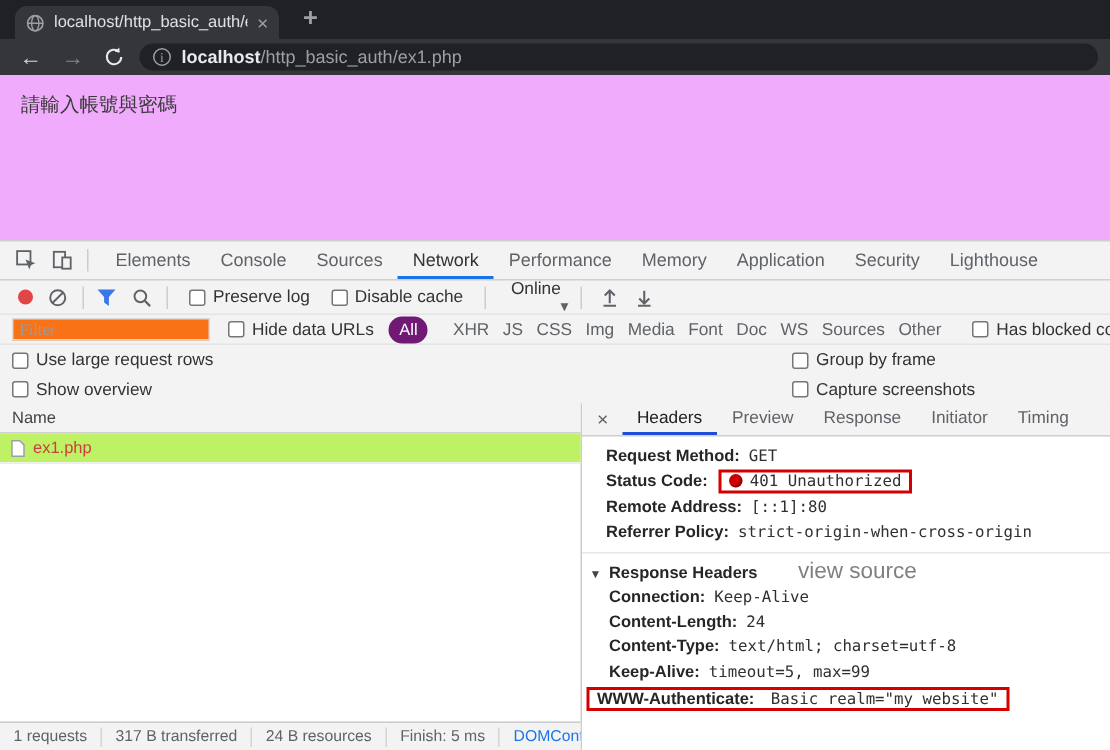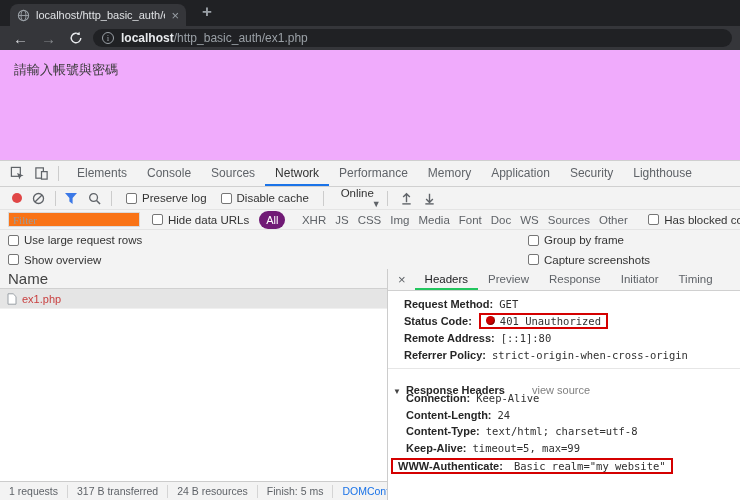--- a/index.html
+++ b/index.html
@@ -63,50 +63,50 @@
   .filter-row .vsep { margin:0 5px; }
 
   .opt-row { height:20px; position:relative; display:flex; align-items:center; }
   .opt-row.last { border-bottom:1px solid #cfcfcf; }
   .opt-left { margin-left:8px; }
   .opt-right { position:absolute; left:528px; }
 
   .panes { position:absolute; top:108px; left:0; right:0; bottom:0; display:flex; }
   .left-pane { width:388px; background:#fff; border-right:1px solid #ccc; position:relative; }
   .name-header { height:20px; background:#f3f3f3; border-bottom:1px solid #d0d0d0;
-                 font-size:15px; color:#424242; line-height:20px; padding-left:8px; }
+                 font-size:11px; color:#424242; line-height:20px; padding-left:8px; }
   .req-row { height:20px; display:flex; align-items:center; gap:5px; padding-left:7px;
-             border-bottom:1px solid #f0f0f0; background:#e5e5e5; }
+             border-bottom:1px solid #f0f0f0; background:#bef264; }
   .req-name { font-size:11px; }
   .status-bar { position:absolute; left:0; bottom:0; width:100%; height:19px; background:#f3f3f3;
                 border-top:1px solid #ccc; display:flex; align-items:center; overflow:hidden; }
   .sb-item { font-size:10.5px; color:#5f6368; padding:0 9px; border-right:1px solid #d4d4d4;
              white-space:nowrap; height:13px; line-height:13px; }
   .sb-item.blue { color:#1a73e8; border-right:none; }
 
   .right-pane { flex:1; background:#fff; display:flex; flex-direction:column; overflow:hidden; }
   .detail-tabs { height:22px; background:#f3f3f3; border-bottom:1px solid #d0d0d0;
                  display:flex; align-items:center; font-size:11.5px; color:#5f6368; flex:0 0 auto; }
   .close-x { padding:0 9px 0 10px; font-size:13px; color:#5f6368; }
   .detail-tab { padding:0 10px; height:21px; line-height:21px; }
-  .detail-tab.active { color:#202124; border-bottom:2px solid #22c55e; }
+  .detail-tab.active { color:#202124; border-bottom:2px solid #1d4ed8; }
 
   .headers-content { flex:1; padding-top:4px; font-size:11px; overflow:hidden; }
   .hline { display:flex; align-items:center; height:17px; padding-left:16px; white-space:nowrap; }
   .hlabel { font-weight:bold; color:#262626; margin-right:6px; }
   .hvalue { font-family:"DejaVu Sans Mono", monospace; font-size:10.5px; color:#303030; }
   .redbox { border:2px solid #d40000; display:inline-flex; align-items:center; gap:5px;
             height:16px; padding:0 5px; margin-left:1px; }
   .status-dot { width:9px; height:9px; border-radius:50%; background:#cc0000;
                 box-shadow: inset -1px -1px 1px rgba(0,0,0,.35); flex:0 0 auto; }
   .hdivider { height:1px; background:#e6e6e6; margin:5px 0 3px 0; }
   .section-head { display:flex; align-items:baseline; height:18px; padding-left:5px; }
   .tri { font-size:8px; color:#444; margin-right:5px; }
   .section-title { font-weight:bold; color:#262626; font-size:11px; }
-  .view-source { color:#808080; font-size:11px; margin-left:27px;margin-top:12px; }
+  .view-source { color:#808080; font-size:15px; margin-left:27px; }
   .resp-line { height:16.6px; padding-left:18px; }
   .www-line { padding-left:3px; height:19px; }
   .redbox.www { margin-left:0; }
 </style>
 </head>
 <body>
 
 <div class="titlebar">
   <div class="tab">
     <span style="display:flex">

